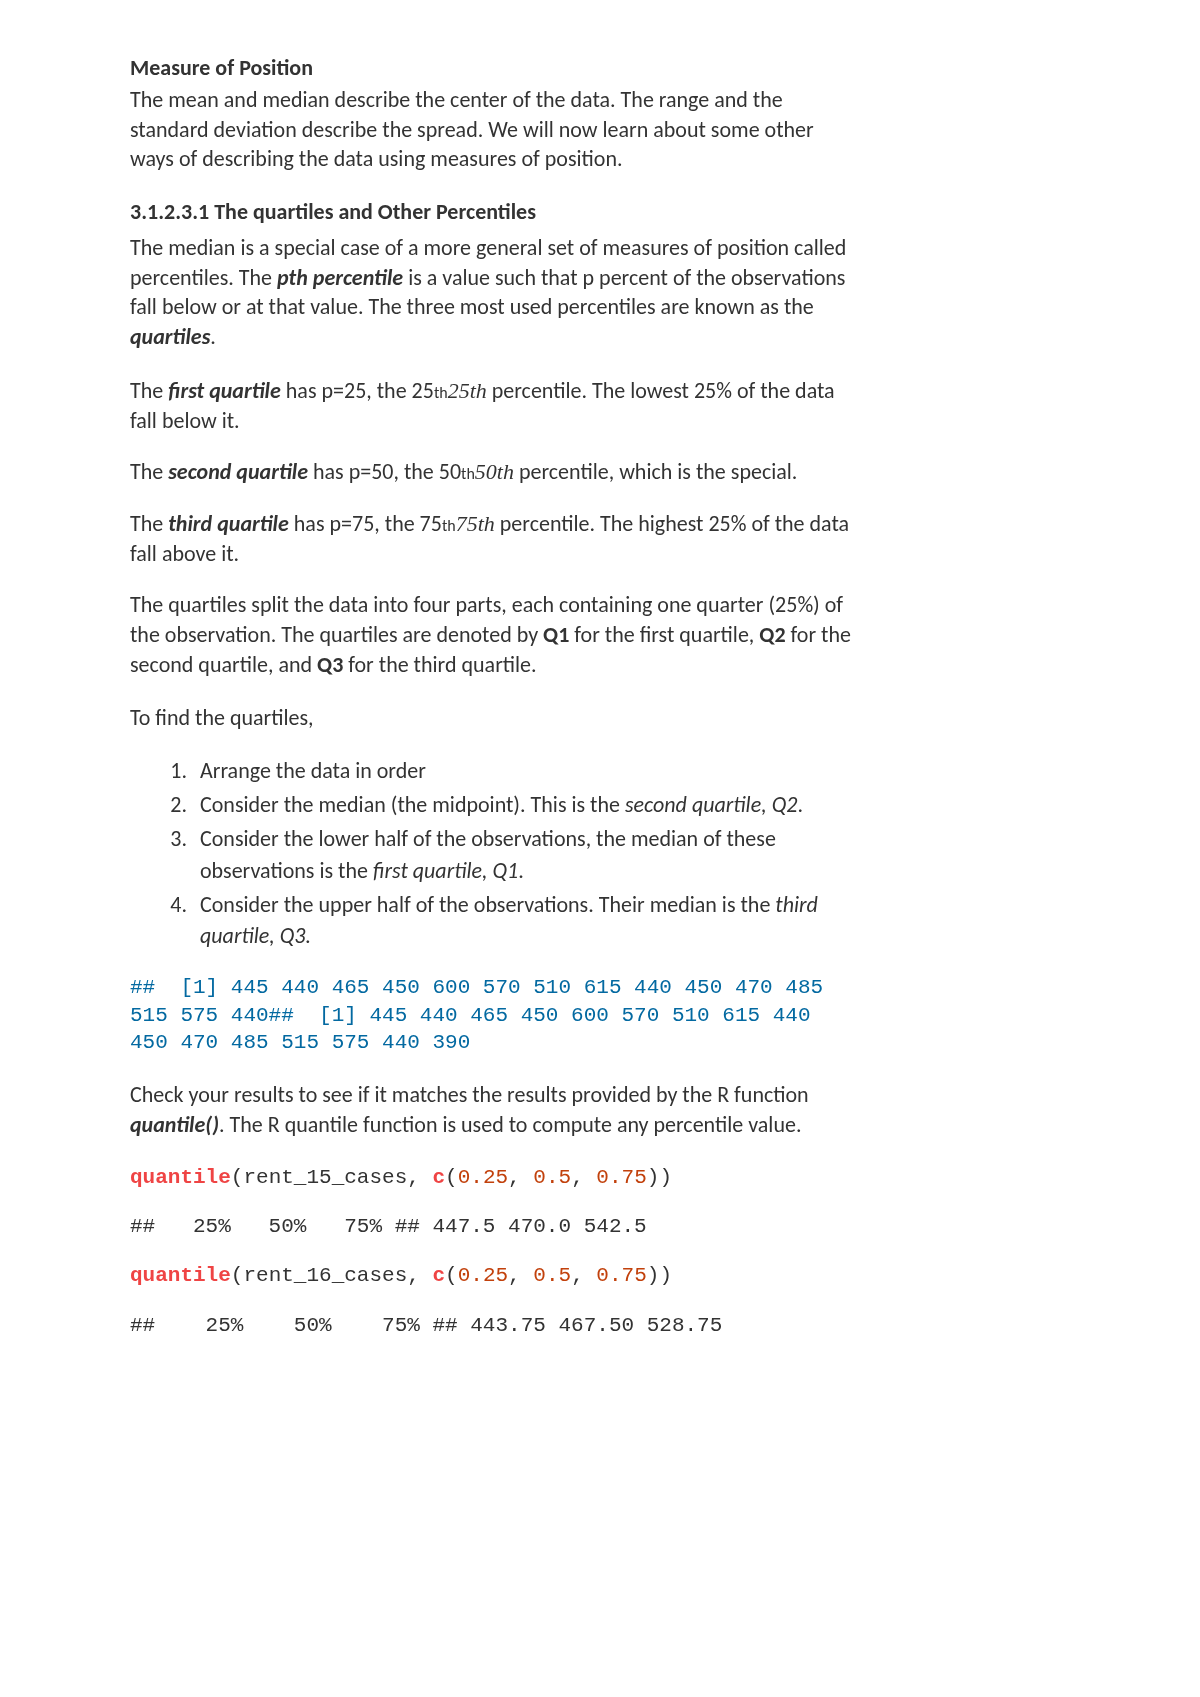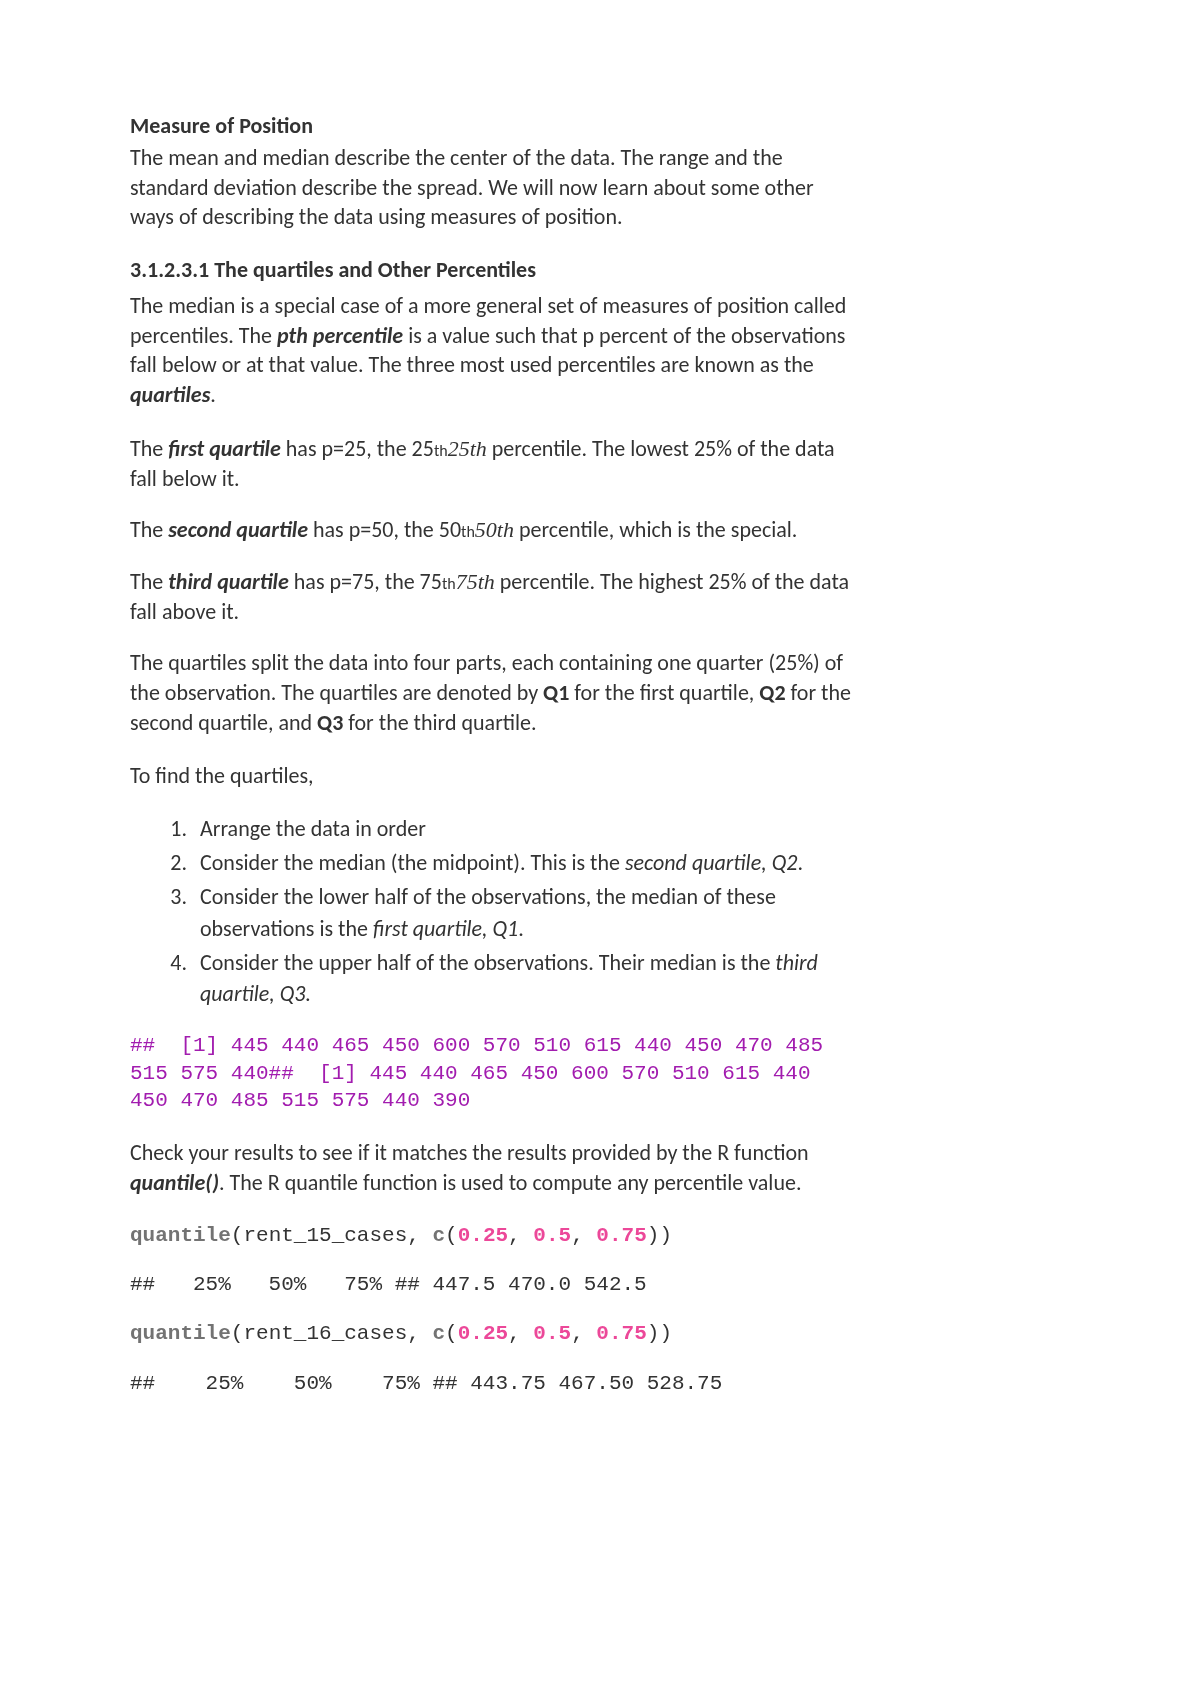--- a/index.html
+++ b/index.html
@@ -5,21 +5,21 @@
   body {
     margin: 0;
     padding: 0;
     background: #ffffff;
     font-family: Calibri, "Segoe UI", Arial, sans-serif;
     color: #333333;
   }
   .page {
     width: 989px;
     min-height: 1697px;
-    padding: 112px 130px 115px 130px;
+    padding: 54px 130px 115px 130px;
     box-sizing: border-box;
   }
   .section-title {
     font-weight: bold;
     font-size: 22px;
     margin-bottom: 4px;
   }
   .para {
     font-size: 22px;
     line-height: 1.35;
@@ -47,31 +47,31 @@
     margin: 0 0 22px 0;
     padding-left: 62px;
   }
   ol.steps li { padding-left: 8px; margin-bottom: 2px; }
   .mono {
     font-family: Consolas, "Courier New", monospace;
     font-size: 21px;
     line-height: 1.3;
     margin: 0 0 24px 0;
     white-space: pre-wrap;
-    color: #a21caf;
+    color: #0369a1;
   }
   .code-line {
     font-family: Consolas, "Courier New", monospace;
     font-size: 21px;
     line-height: 1.3;
     margin: 0 0 22px 0;
     white-space: pre-wrap;
   }
-  .fn { font-weight: bold; color: #737373; }
-  .arg-num { color: #ec4899; font-weight: bold; }
+  .fn { font-weight: bold; color: #ef4444; }
+  .arg-num { color: #c2410c; }
 </style>
 </head>
 <body>
 
 <div class="page">
 
   <div class="section-title">Measure of Position</div>
   <div class="para">The mean and median describe the center of the data. The range and the standard deviation describe the spread. We will now learn about some other ways of describing the data using measures of position.</div>
 
   <div class="subsection-title">3.1.2.3.1 The quartiles and Other Percentiles</div>

